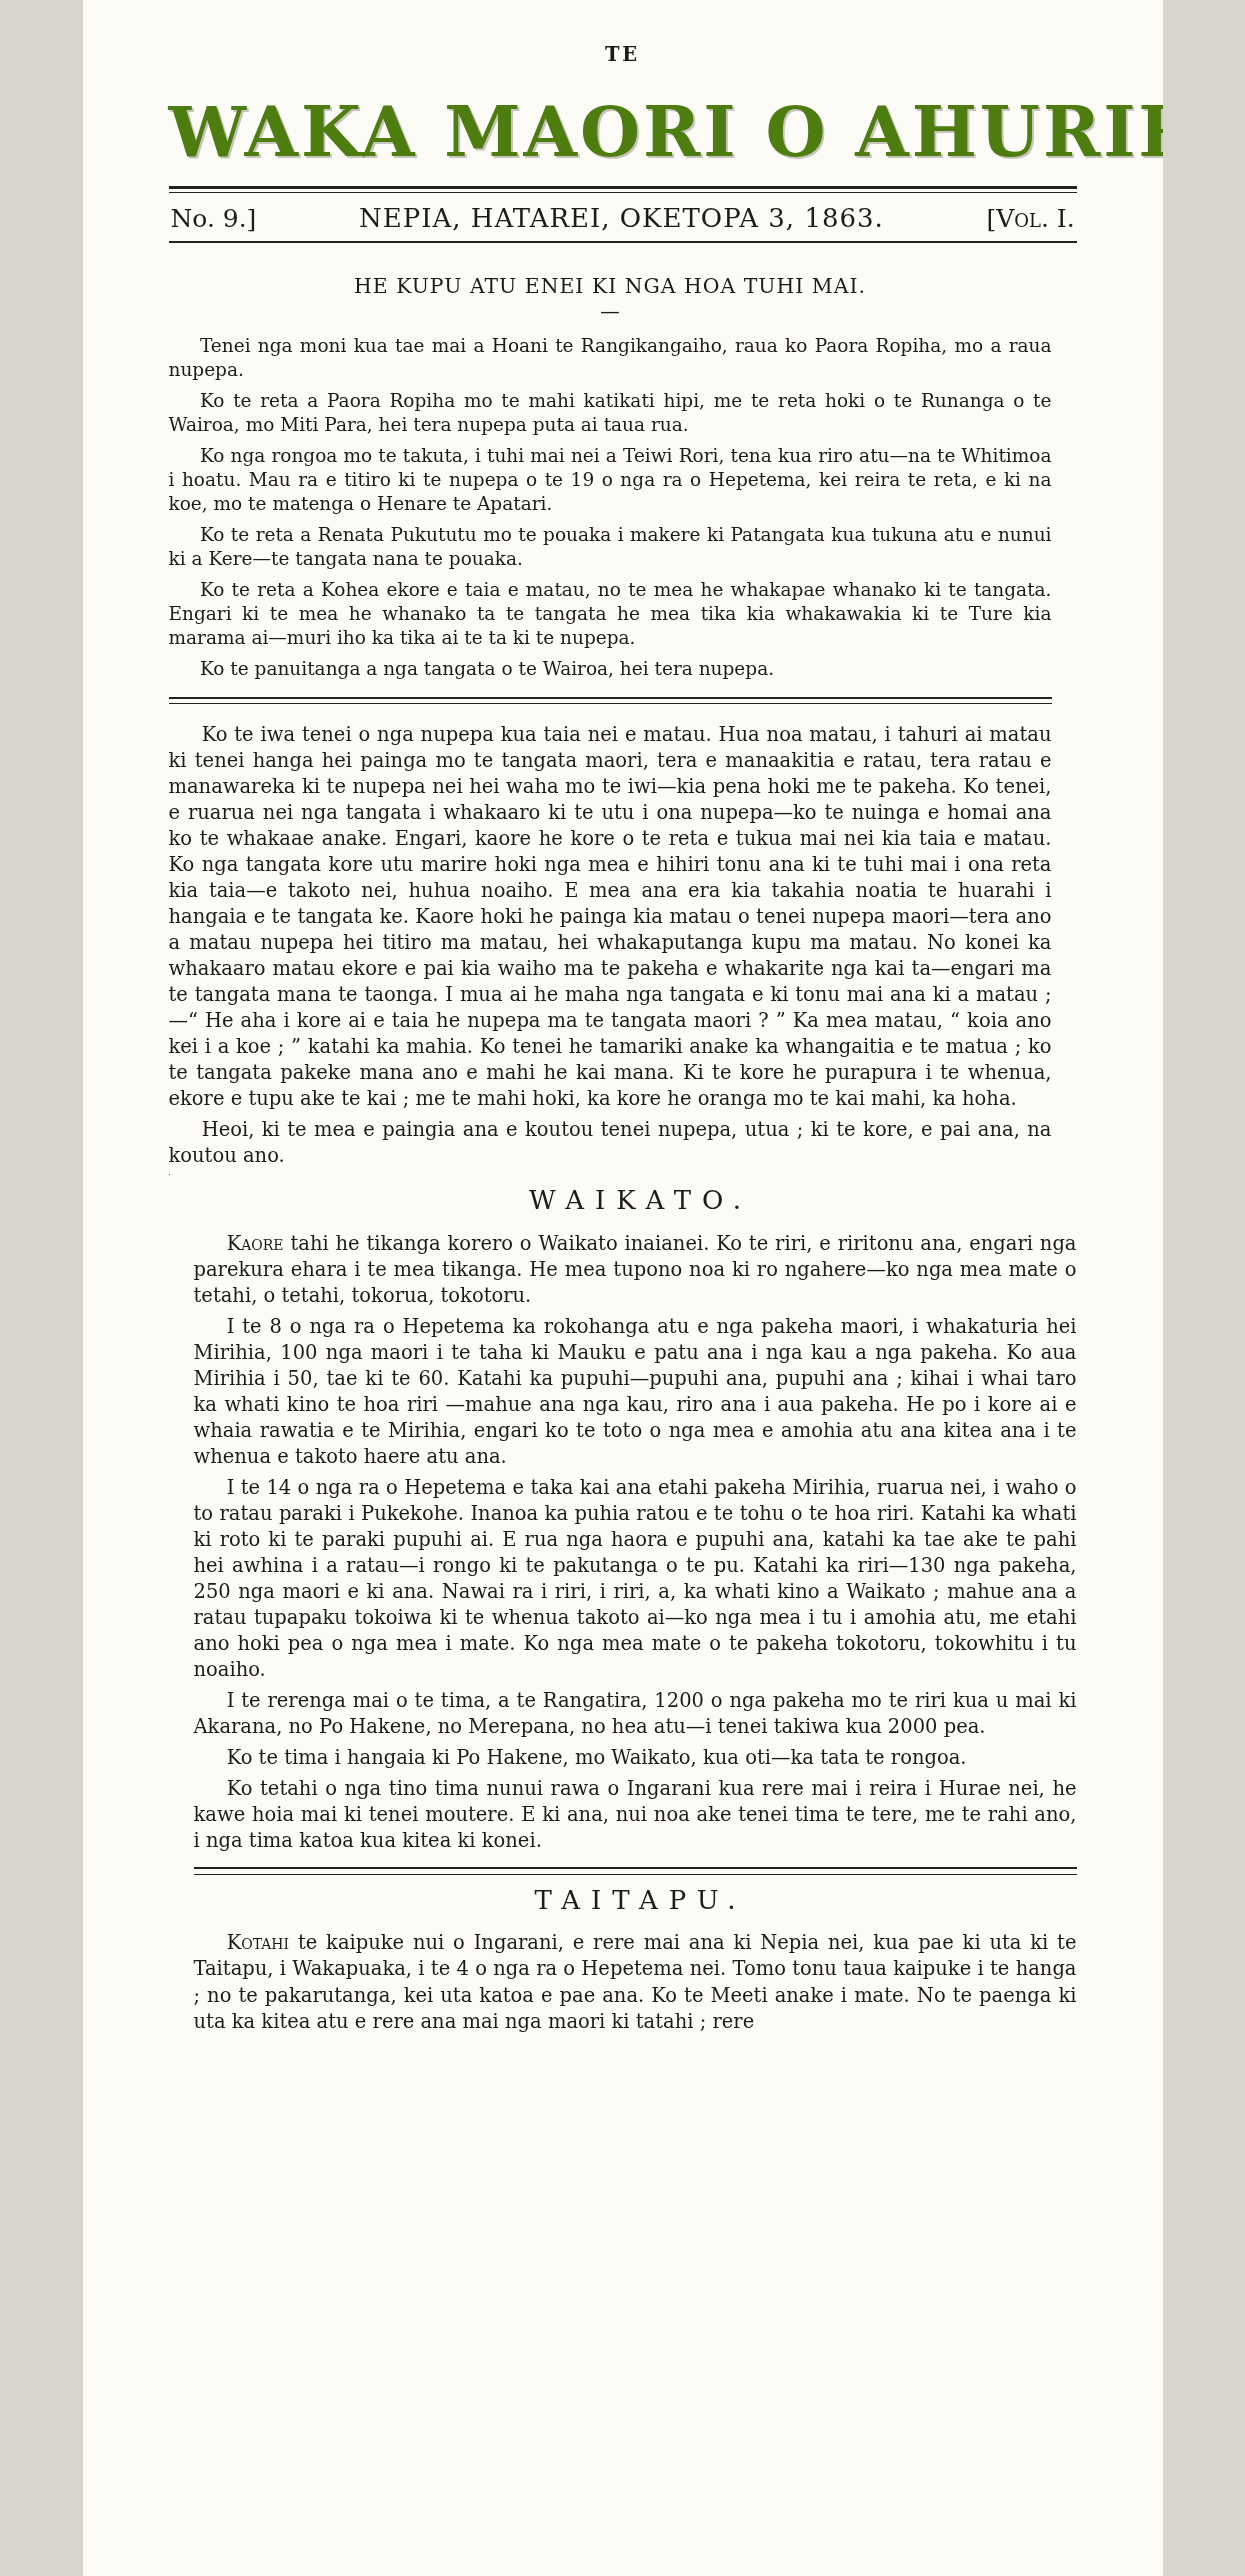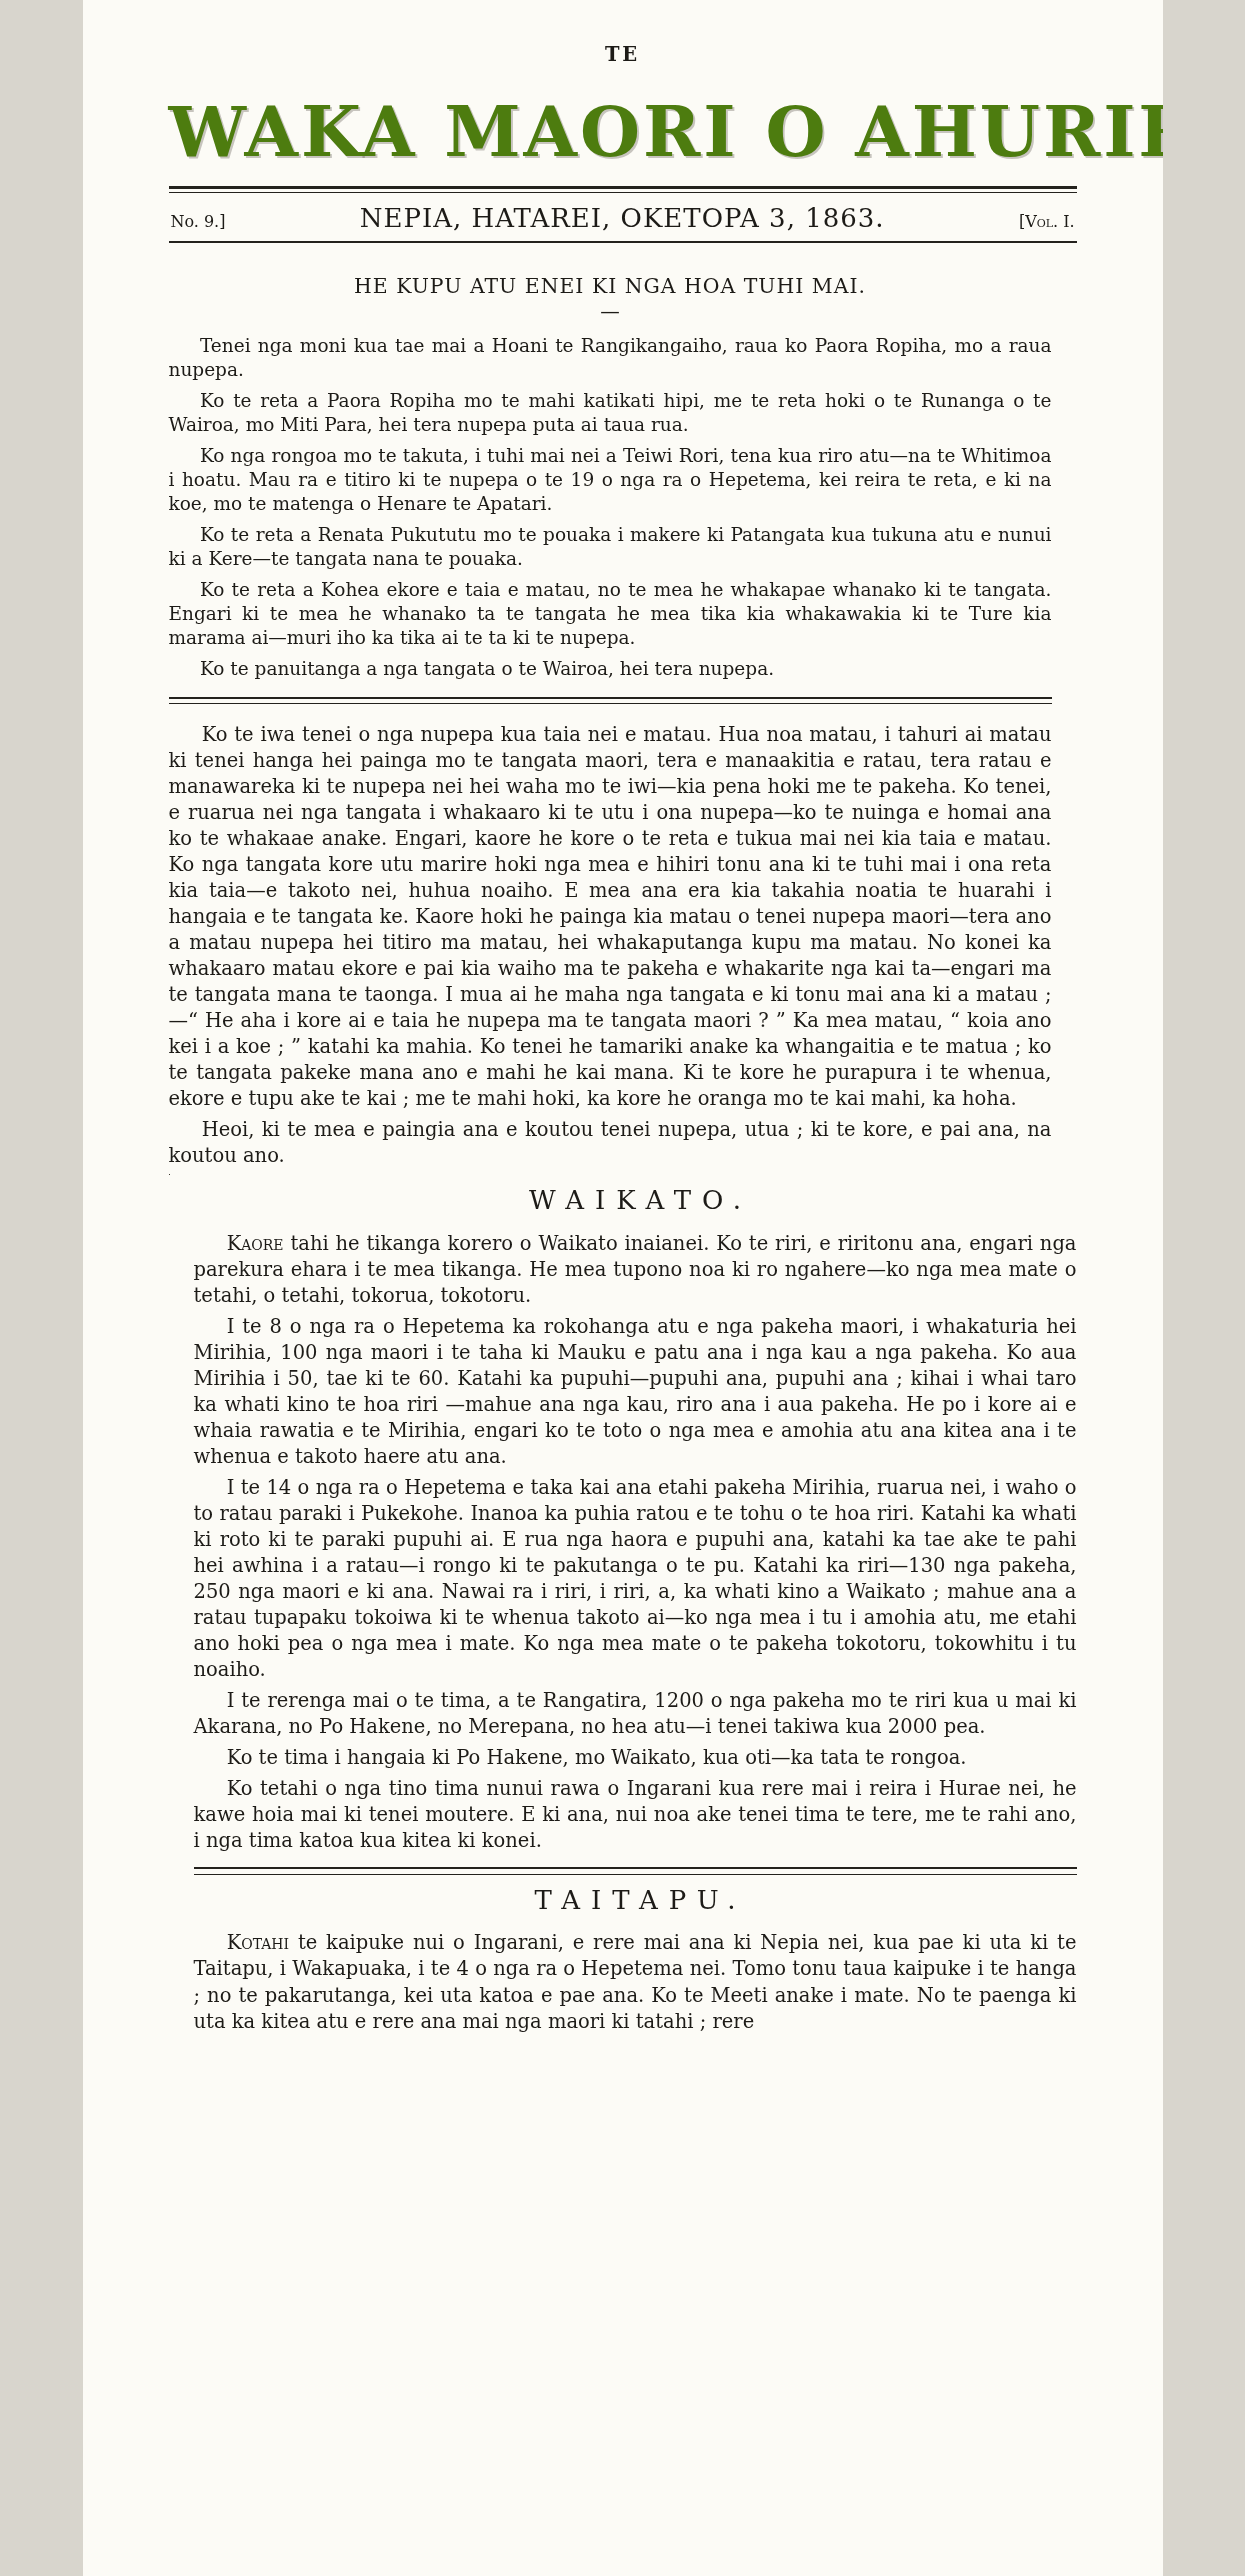--- a/index.html
+++ b/index.html
@@ -36,21 +36,21 @@
   }
   .rule-double{
     height:3.9px;
     border-top:3.9px solid #24221d;
     border-bottom:1px solid #24221d;
   }
   .issue-line{
     display:flex;justify-content:space-between;align-items:baseline;
     padding:9.7px 1.9px 7.8px;
   }
-  .issue-no,.volume{font-size:16px;}
+  .issue-no,.volume{font-size:25px;}
   .volume{font-variant:small-caps;}
   .dateline{font-size:26px;letter-spacing:1px;}
   .rule-single{border-top:2.9px solid #24221d;}
   
   .columns{
     display:flex;
     margin-top:25px;
     flex-direction:column;
   }
   .col{

